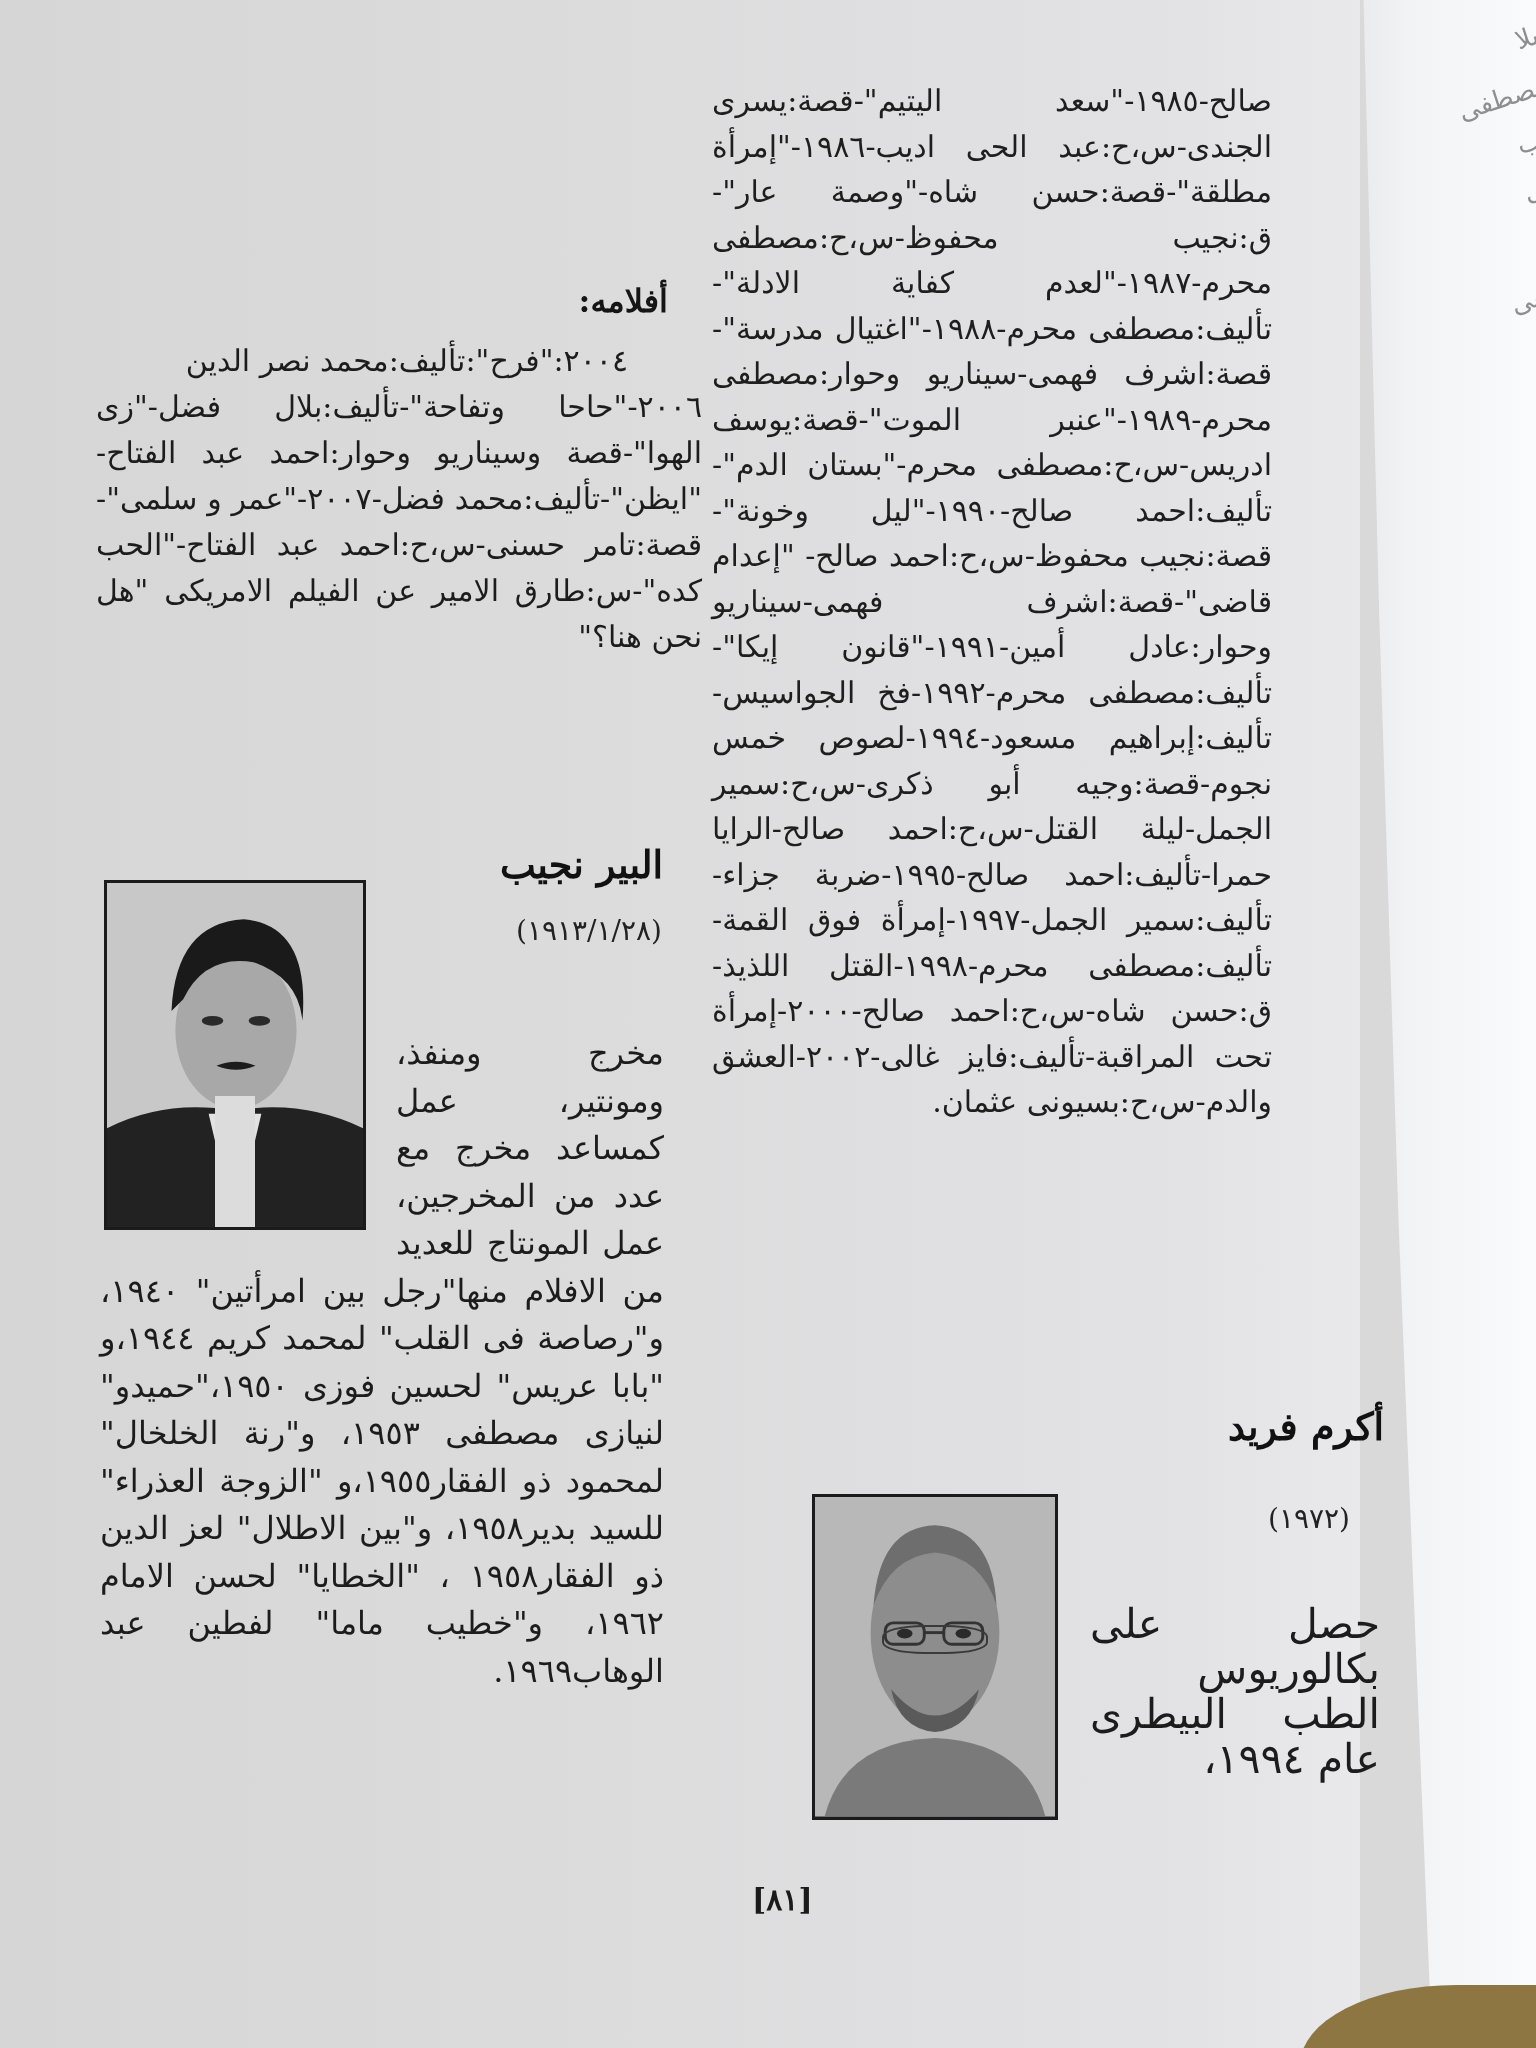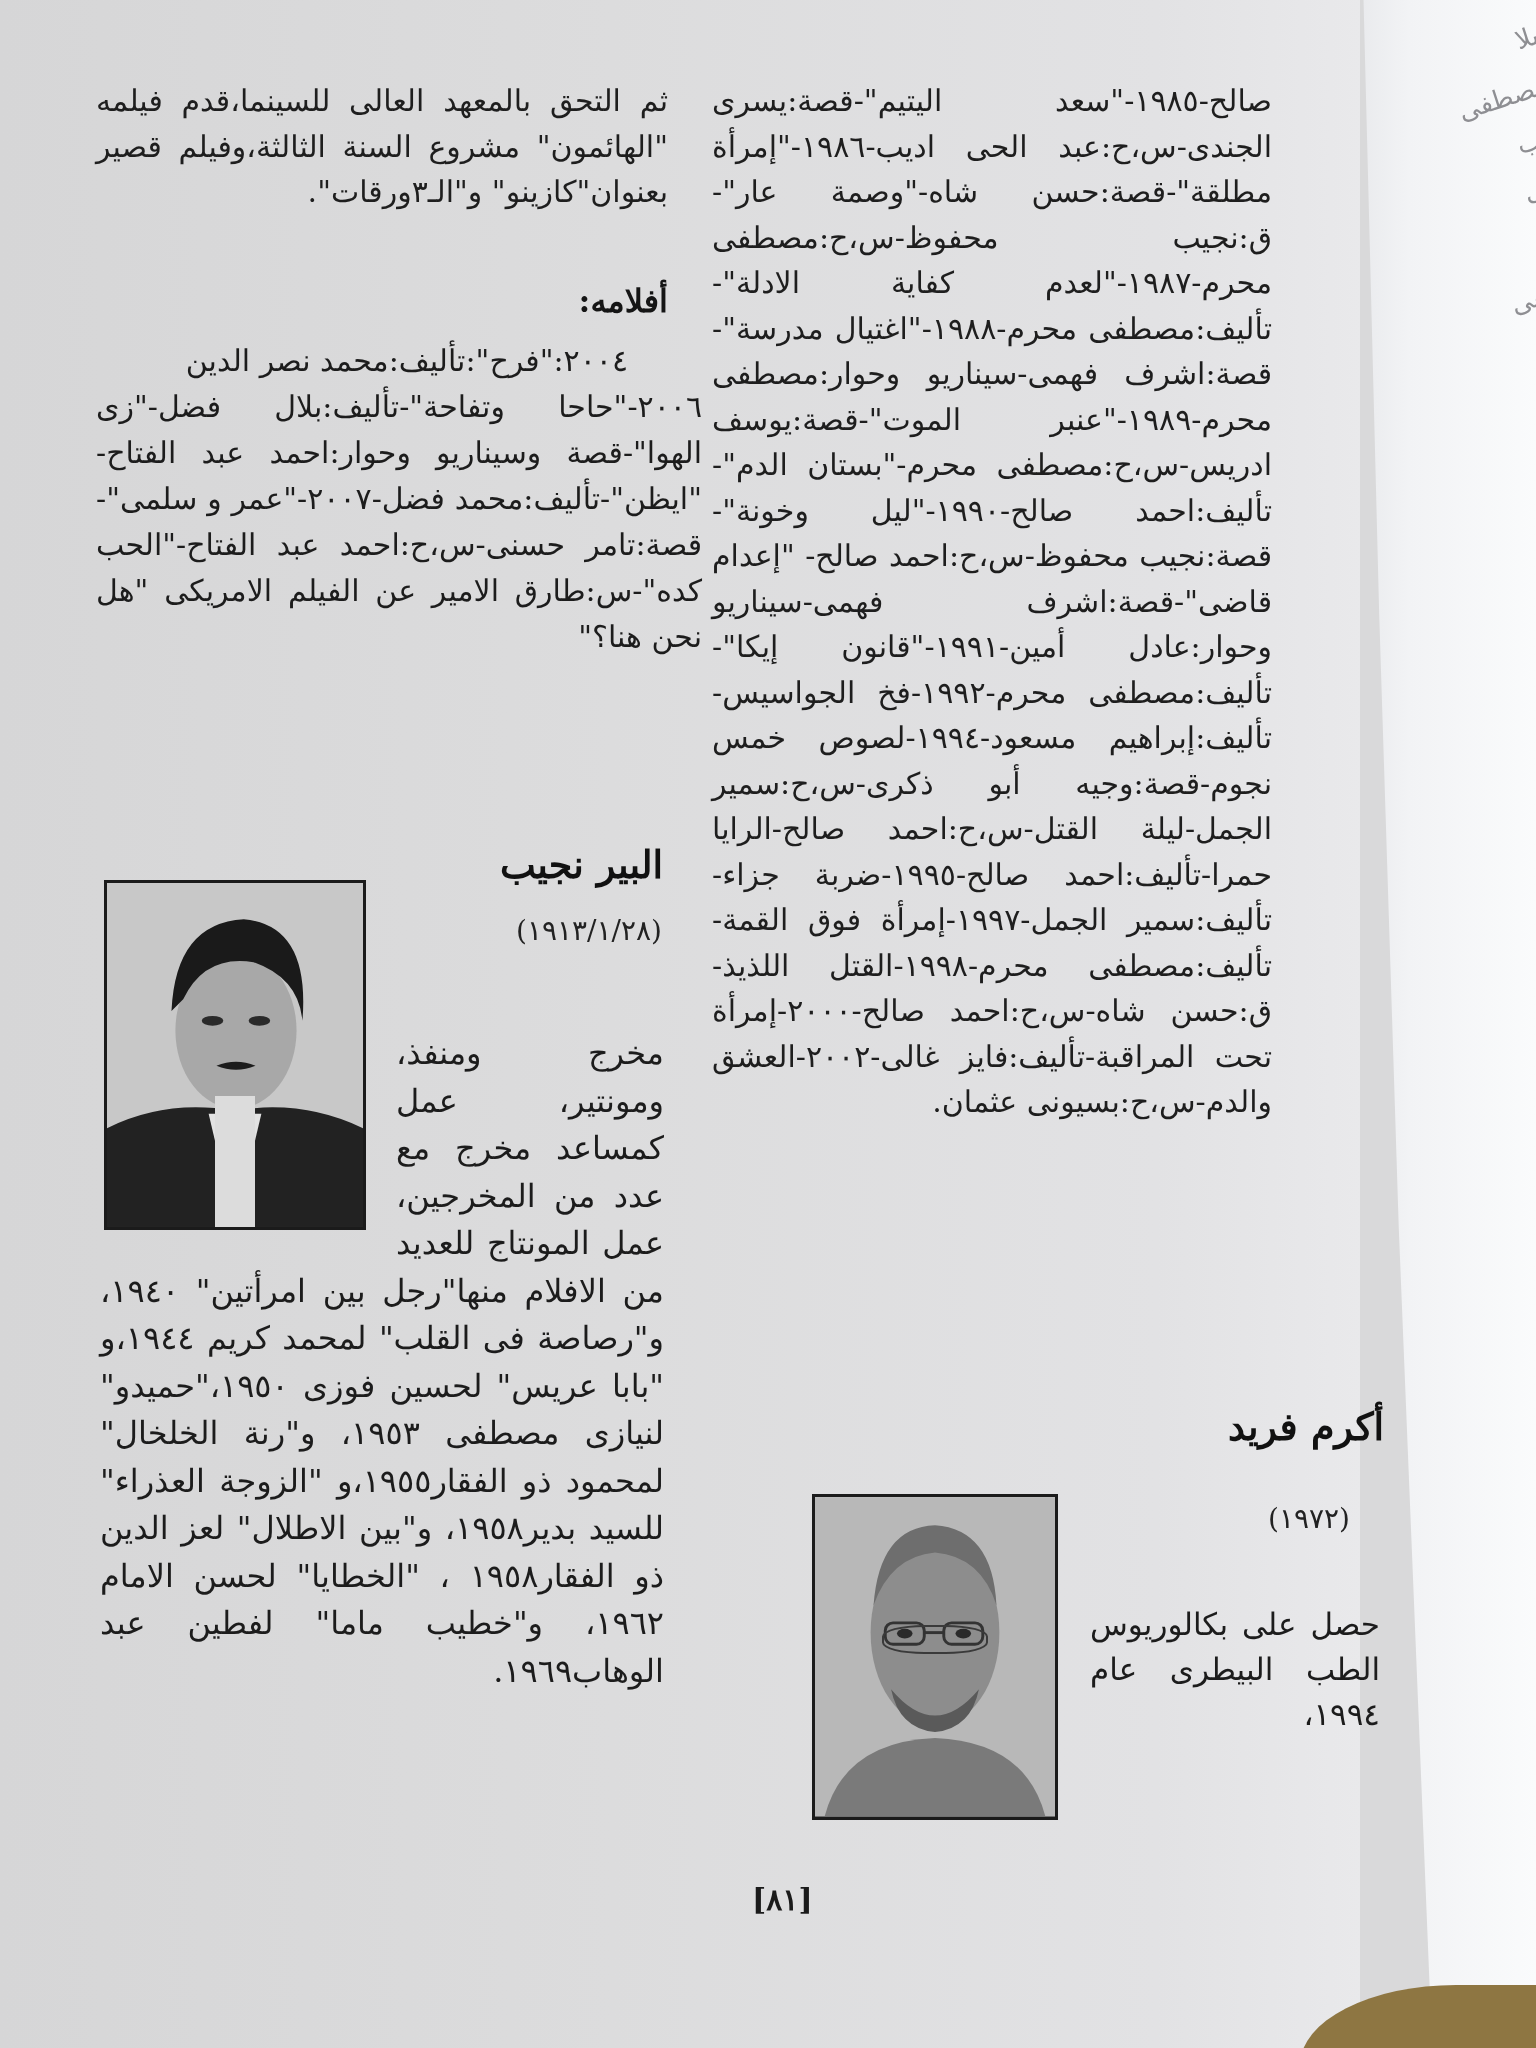--- a/index.html
+++ b/index.html
@@ -182,21 +182,21 @@
     height: 208px;
   }
   .bio-1-wrap .indent { padding-right: 96px; }
 
   .bio-2 {
     position: absolute;
     left: 1090px;
     top: 1602px;
     width: 300px;
     direction: rtl;
-    font-size: 31px;
+    font-size: 41px;
     line-height: 45px;
     text-align: justify;
     text-align-last: right;
   }
   .bio-2 .indent { padding-right: 10px; }
 
   .page-number {
     position: absolute;
     left: 752px;
     top: 1882px;
@@ -208,23 +208,20 @@
 </style>
 </head>
 <body>
 
 <div class="page">
 
   <div class="col col-right">
     <p>صالح-١٩٨٥-"سعد اليتيم"-قصة:يسرى الجندى-س،ح:عبد الحى اديب-١٩٨٦-"إمرأة مطلقة"-قصة:حسن شاه-"وصمة عار"-ق:نجيب محفوظ-س،ح:مصطفى محرم-١٩٨٧-"لعدم كفاية الادلة"-تأليف:مصطفى محرم-١٩٨٨-"اغتيال مدرسة"-قصة:اشرف فهمى-سيناريو وحوار:مصطفى محرم-١٩٨٩-"عنبر الموت"-قصة:يوسف ادريس-س،ح:مصطفى محرم-"بستان الدم"-تأليف:احمد صالح-١٩٩٠-"ليل وخونة"-قصة:نجيب محفوظ-س،ح:احمد صالح- "إعدام قاضى"-قصة:اشرف فهمى-سيناريو وحوار:عادل أمين-١٩٩١-"قانون إيكا"-تأليف:مصطفى محرم-١٩٩٢-فخ الجواسيس-تأليف:إبراهيم مسعود-١٩٩٤-لصوص خمس نجوم-قصة:وجيه أبو ذكرى-س،ح:سمير الجمل-ليلة القتل-س،ح:احمد صالح-الرايا حمرا-تأليف:احمد صالح-١٩٩٥-ضربة جزاء-تأليف:سمير الجمل-١٩٩٧-إمرأة فوق القمة-تأليف:مصطفى محرم-١٩٩٨-القتل اللذيذ-ق:حسن شاه-س،ح:احمد صالح-٢٠٠٠-إمرأة تحت المراقبة-تأليف:فايز غالى-٢٠٠٢-العشق والدم-س،ح:بسيونى عثمان.</p>
   </div>
 
-  <div class="col col-left-top">
-    <p>ثم التحق بالمعهد العالى للسينما،قدم فيلمه "الهائمون" مشروع السنة الثالثة،وفيلم قصير بعنوان"كازينو" و"الـ٣ورقات".</p>
-  </div>
 
   <div class="films-heading">أفلامه:</div>
 
   <div class="films-list">
     <div class="first-line">٢٠٠٤:"فرح":تأليف:محمد نصر الدين</div>
     <div>٢٠٠٦-"حاحا وتفاحة"-تأليف:بلال فضل-"زى الهوا"-قصة وسيناريو وحوار:احمد عبد الفتاح-"ايظن"-تأليف:محمد فضل-٢٠٠٧-"عمر و سلمى"-قصة:تامر حسنى-س،ح:احمد عبد الفتاح-"الحب كده"-س:طارق الامير عن الفيلم الامريكى "هل نحن هنا؟"</div>
   </div>
 
   <div class="person-name" style="left:500px; top:842px;">البير نجيب</div>
   <div class="person-dates" style="left:516px; top:914px;">(١٩١٣/١/٢٨)</div>

